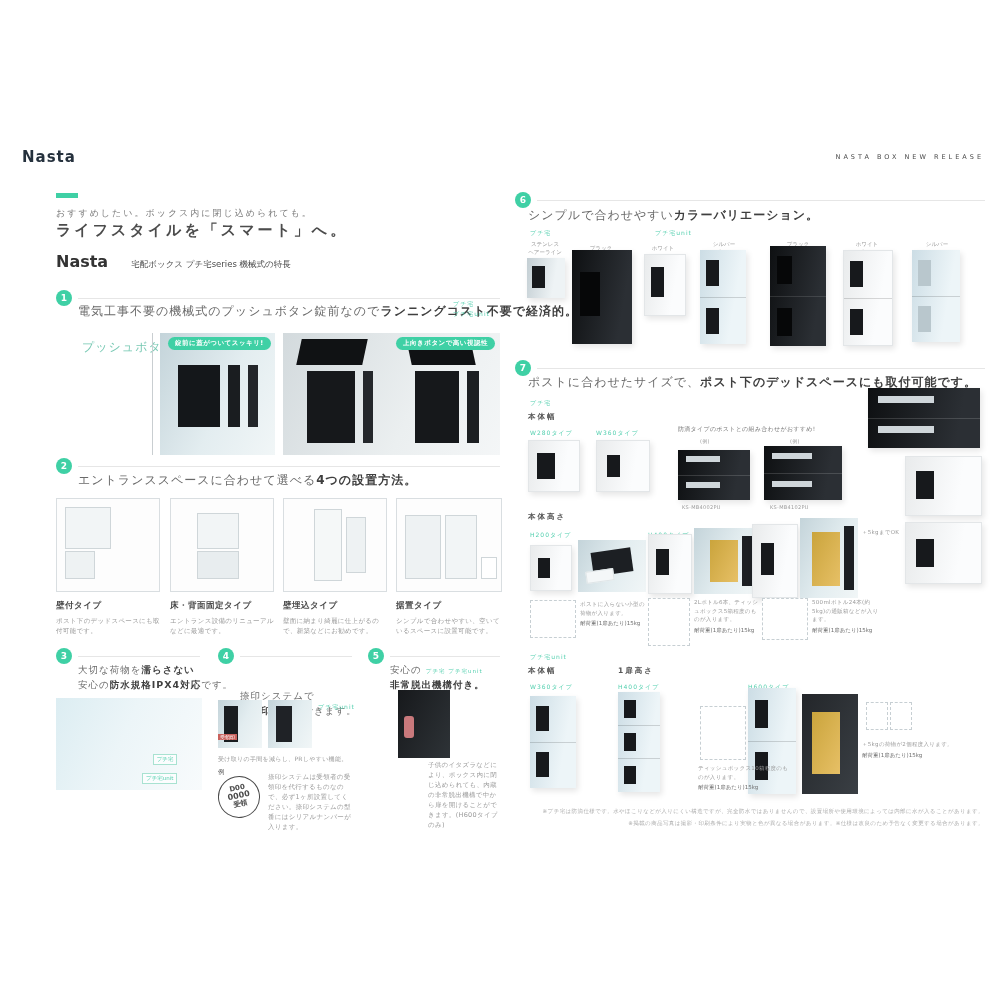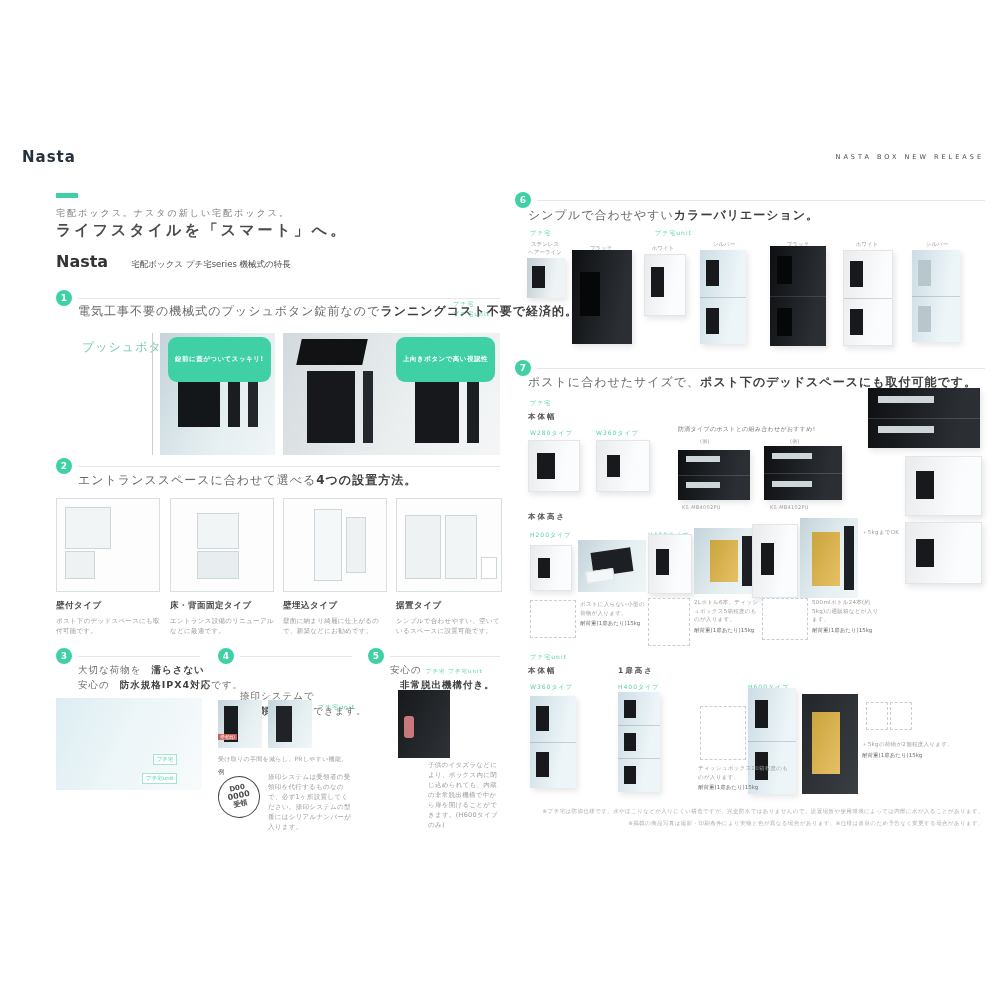--- a/index.html
+++ b/index.html
@@ -8,26 +8,26 @@
   .num{width:16px;height:16px;border-radius:50%;background:#3fd0a5;color:#fff;font-size:9px;
     display:flex;align-items:center;justify-content:center;font-weight:bold;}
   .rule{height:1px;background:#e6e6e6;}
   .vrule{width:1px;background:#c9ced1;}
   .head{font-size:12px;letter-spacing:1px;color:#6a6a6a;white-space:nowrap;}
   .head b{color:#3f3f3f;}
   .tag{color:#52cfae;font-size:6px;letter-spacing:1px;line-height:1.7;white-space:nowrap;}
   .tagbox{display:inline-block;border:1px solid #a8e2d1;color:#52cfae;font-size:5.5px;
     padding:0 3px;line-height:1.6;background:rgba(255,255,255,.7);}
   .pill{display:inline-block;background:#3fd0a5;color:#fff;border-radius:9px;font-size:6.5px;
-    font-weight:bold;padding:18px 7px;letter-spacing:.5px;white-space:nowrap;}
+    font-weight:bold;padding:2px 7px;letter-spacing:.5px;white-space:nowrap;}
   .ttl{font-size:8.5px;font-weight:bold;color:#4a4a4a;letter-spacing:.5px;}
   .desc{font-size:6.5px;color:#9a9a9a;line-height:1.55;letter-spacing:.3px;}
   .load{font-size:5.5px;color:#6d6d6d;margin-top:3px;}
   .minihead{font-size:9.5px;letter-spacing:1px;color:#6a6a6a;line-height:1.6;white-space:nowrap;}
-  .minihead b{color:#3f3f3f;margin-left:10px;}
+  .minihead b{color:#3f3f3f;}
   .lbl{font-size:7.5px;color:#555;letter-spacing:2px;font-weight:bold;}
   .prelabel{white-space:pre-line;font-size:5.5px;color:#9a9a9a;text-align:center;line-height:1.5;}
   .photo{background:linear-gradient(115deg,#c4d4da 0%,#e3edf0 55%,#f1f6f7 100%);}
   .prod{box-shadow:2px 3px 6px rgba(0,0,0,.10);}
   .p-silver{background:linear-gradient(100deg,#c3ced3 0%,#eef3f5 70%);}
   .p-white{background:linear-gradient(100deg,#e9ebec 0%,#fbfcfd 70%);border:1px solid #e3e6e8;}
   .p-black{background:linear-gradient(100deg,#0e1012 0%,#2b2f34 80%);}
   .p-blue{background:linear-gradient(100deg,#ccdde5 0%,#edf5f8 70%);}
   .door{position:absolute;background:#17191c;}
   .door.lite{background:#b9c7cd;}
@@ -37,21 +37,21 @@
   .fine{font-size:5.5px;color:#adadad;letter-spacing:.4px;text-align:right;line-height:1.9;}
   .gold{background:linear-gradient(115deg,#caa43c,#e7c066);}
 </style>
 </head>
 <body>
 
 <div class="abs" style="left:22px;top:148px;font-size:15px;font-weight:bold;color:#25313d;letter-spacing:1px;">Nasta</div>
 <div class="abs" style="right:16px;top:153px;font-size:6.5px;letter-spacing:3px;color:#4a4a4a;">NASTA BOX NEW RELEASE</div>
 
 <div class="abs" style="left:56px;top:193px;width:22px;height:5px;background:#3fd0a5;"></div>
-<div class="abs" style="left:56px;top:207px;font-size:9px;letter-spacing:2px;color:#7a7a7a;">宅配ボックス。ナスタの新しい宅配ボックス。</div>
+<div class="abs" style="left:56px;top:207px;font-size:9px;letter-spacing:2px;color:#7a7a7a;">おすすめしたい。ボックス内に閉じ込められても。</div>
 <div class="abs" style="left:56px;top:221px;font-size:15px;font-weight:bold;letter-spacing:3px;color:#4c4c4c;">ライフスタイルを「スマート」へ。</div>
 <div class="abs" style="left:56px;top:252px;">
   <span style="font-size:16px;font-weight:bold;color:#333;">Nasta</span>
   <span style="font-size:8.5px;color:#4a4a4a;margin-left:18px;">宅配ボックス プチ宅series 機械式の特長</span>
 </div>
 
 <div class="abs num" style="left:56px;top:290px;">1</div>
 <div class="abs rule" style="left:78px;top:298px;width:422px;"></div>
 <div class="abs head" style="left:78px;top:303px;">
   <span>電気工事不要の機械式のプッシュボタン錠前なので</span><b>ランニングコスト不要で経済的。</b>

